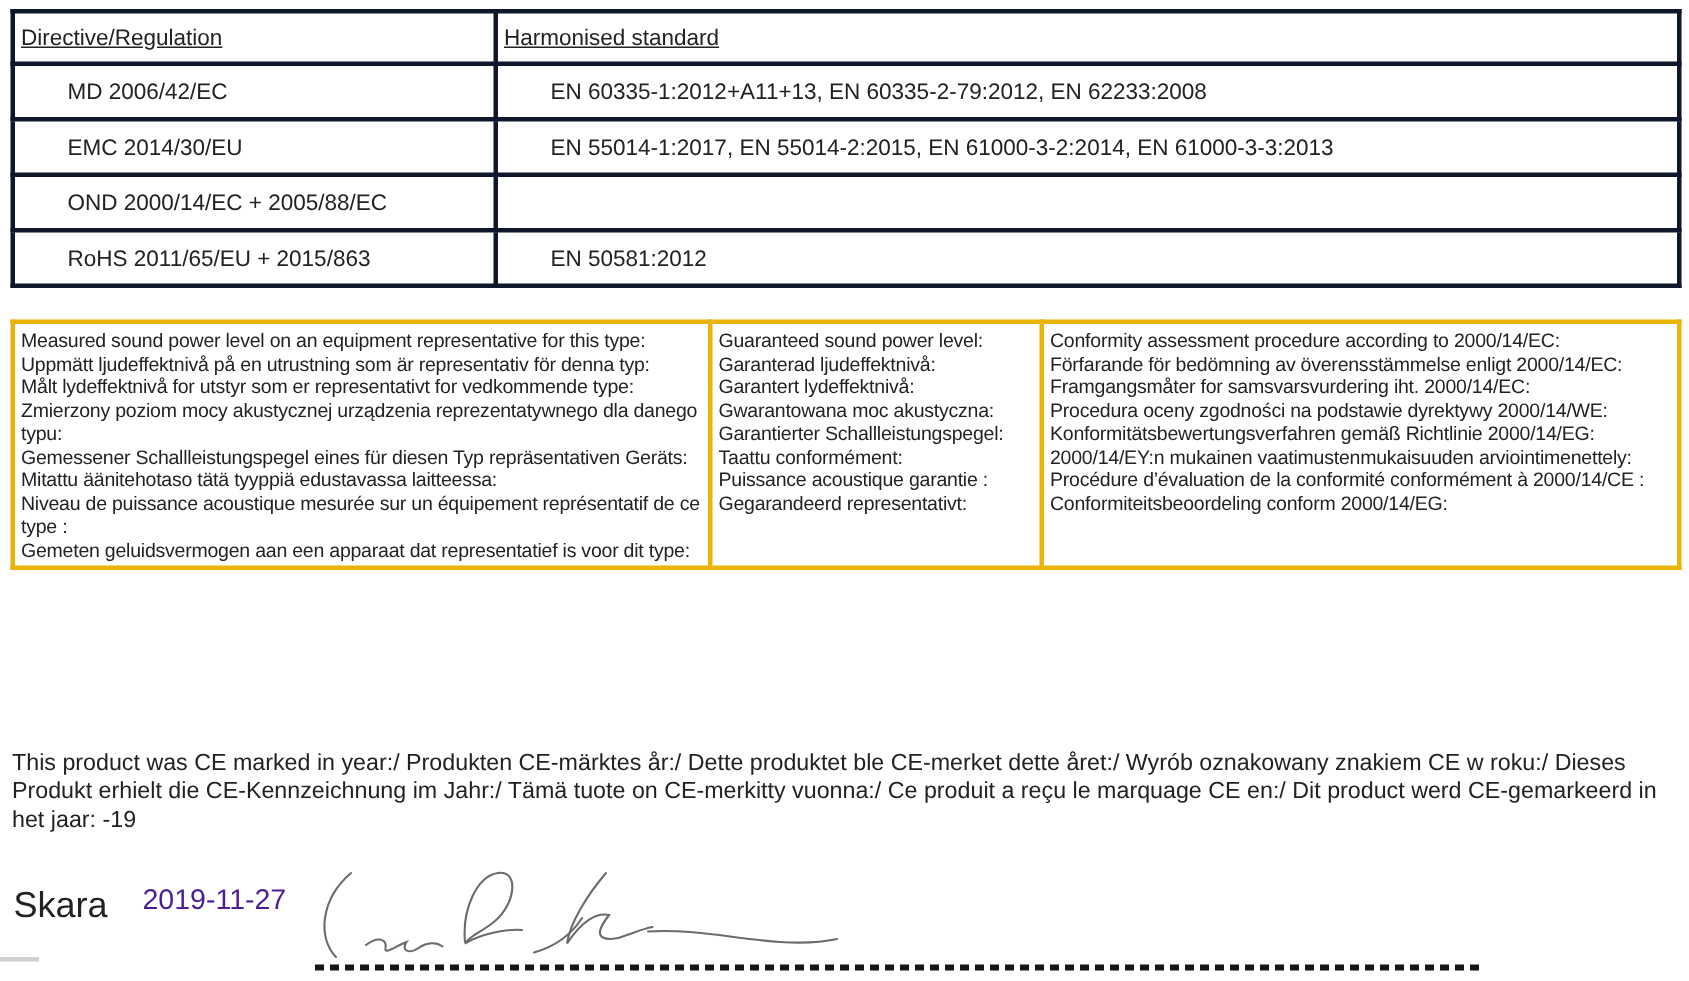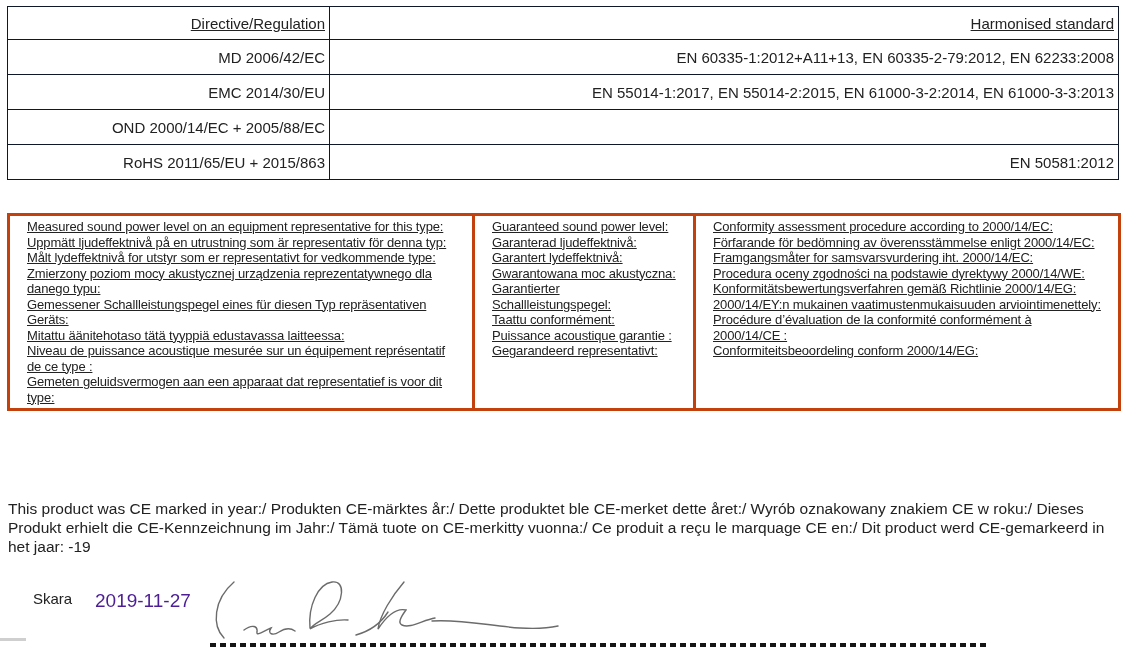--- a/index.html
+++ b/index.html
@@ -3,37 +3,37 @@
 <meta charset="utf-8">
 <style>
   html,body{margin:0;padding:0;background:#fff;}
   .page{
     position:relative;width:1126px;height:654px;background:#ffffff;
     font-family:"Liberation Sans", sans-serif;color:#222;overflow:hidden;
   }
   
   table{border-collapse:collapse;table-layout:fixed;}
   .t1{position:absolute;left:7px;top:6px;width:1111px;}
-  .t1 th,.t1 td{border:1px solid #0f172a;text-align:right;vertical-align:middle;
+  .t1 th,.t1 td{border:3px solid #0f172a;text-align:left;vertical-align:middle;
     font-size:15px;font-weight:400;padding:0 4px;}
   .t1 th{height:32px;}
   .t1 td{height:34px;padding-left:35px;}
   .t1 th span{text-decoration:underline;}
   
   .t2{position:absolute;left:7px;top:213px;width:1111px;}
-  .t2 td{border:3px solid #c2410c;vertical-align:top;text-align:left;
-    font-size:13px;line-height:15.5px;letter-spacing:-0.15px;padding:3px 17px;text-decoration:underline;}
+  .t2 td{border:3px solid #eab308;vertical-align:top;text-align:left;
+    font-size:13px;line-height:15.5px;letter-spacing:-0.15px;padding:3px 4px;}
   .t2 td p{margin:0;}
   .t2 tr.values td{height:70px;vertical-align:middle;text-align:center;
     font-size:16px;line-height:20px;letter-spacing:0;}
   .t2 td.pre{white-space:pre-line;font-size:15px;}
   
   .ce-par{position:absolute;left:8px;top:499px;width:1112px;margin:0;
     font-size:15.5px;line-height:19px;color:#222;}
-  .place{position:absolute;left:9px;top:590px;font-size:15px;color:#222;margin-left:24px;}
+  .place{position:absolute;left:9px;top:590px;font-size:24px;color:#222;}
   .date{position:absolute;left:95px;top:590px;font-size:19px;color:#4c1d95;}
   .sig-svg{position:absolute;left:208px;top:572px;}
   .sig-svg path{fill:none;stroke:#6b6b6b;stroke-width:1.4;stroke-linecap:round;}
   .dashline{position:absolute;left:210px;top:643px;width:780px;height:4px;
     background:repeating-linear-gradient(90deg,#151515 0 6px,transparent 6px 10px);}
   .artifact{position:absolute;left:0;top:638px;width:26px;height:3px;background:#cfcfcf;}
 </style>
 </head>
 <body>
 

